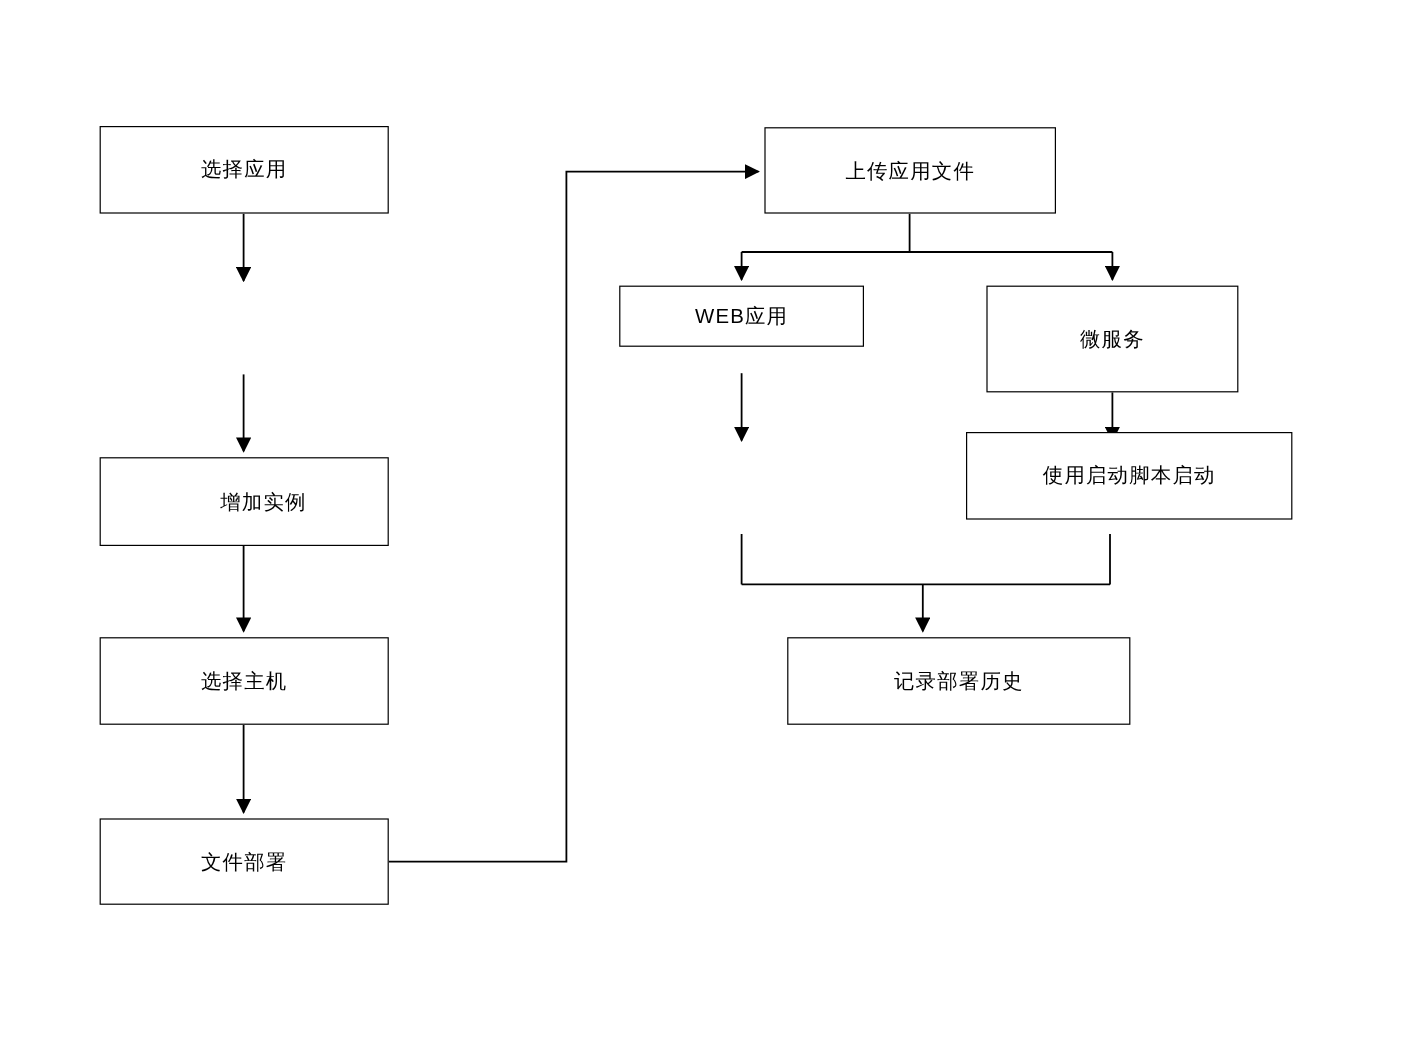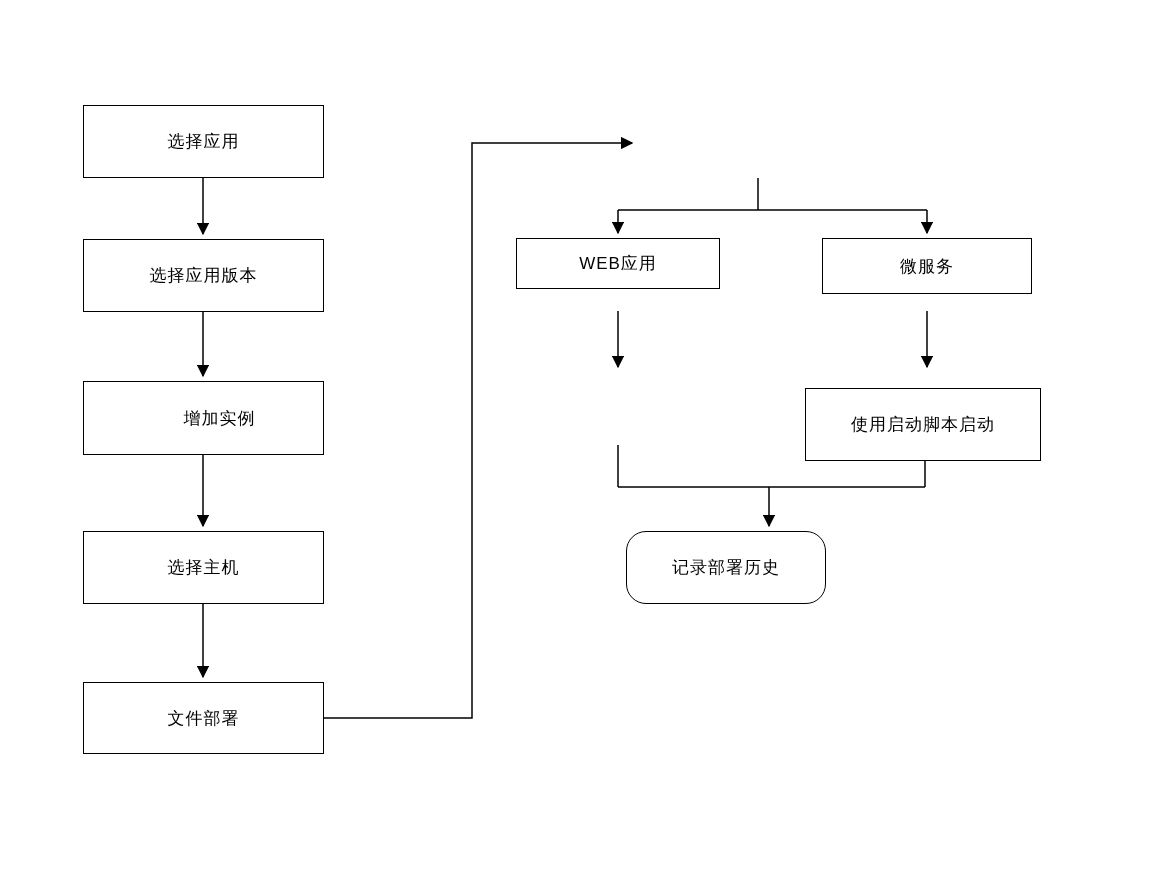--- a/index.html
+++ b/index.html
@@ -68,47 +68,47 @@
       <line x1="925" y1="445" x2="925" y2="487"></line>
       <line x1="618" y1="487" x2="925" y2="487"></line>
       <line x1="769" y1="487" x2="769" y2="526" marker-end="url(#arrow)"></line>
     </g>
   </svg>
 
   <div class="node" style="left:83px;  top:105px; width:241px; height:73px;">
     <span>选择应用</span>
   </div>
 
-  <div class="node" style="left:83px;  top:239px; width:241px; height:73px;">
-    <span>选择应用版本</span>
-  </div>
 
   <div class="node" style="left:83px;  top:381px; width:241px; height:74px;padding-left:32px;">
     <span>增加实例</span>
   </div>
 
   <div class="node" style="left:83px;  top:682px; width:241px; height:72px;">
     <span>文件部署</span>
   </div>
 
   <div class="node" style="left:83px;  top:531px; width:241px; height:73px;">
     <span>选择主机</span>
   </div>
 
+  <div class="node" style="left:637px; top:106px; width:243px; height:72px;">
+    <span>上传应用文件</span>
+  </div>
 
   <div class="node" style="left:516px; top:238px; width:204px; height:51px;">
     <span>WEB应用</span>
   </div>
 
-  <div class="node" style="left:822px; top:238px; width:210px; height:56px;">
+  <div class="node" style="left:822px; top:238px; width:210px; height:89px;">
     <span>微服务</span>
   </div>
 
 
-  <div class="node" style="left:805px; top:388px; width:236px; height:73px;align-items:center;">
+  <div class="node" style="left:805px; top:360px; width:272px; height:73px;align-items:center;">
     <span>使用启动脚本启动</span>
   </div>
 
-  <div class="node" style="left:626px; top:531px; width:200px; height:73px;border-radius:20px;">
+  <div class="node" style="left:656px; top:531px; width:286px; height:73px;">
     <span>记录部署历史</span>
   </div>
 
 </div>
 
 </body></html>

